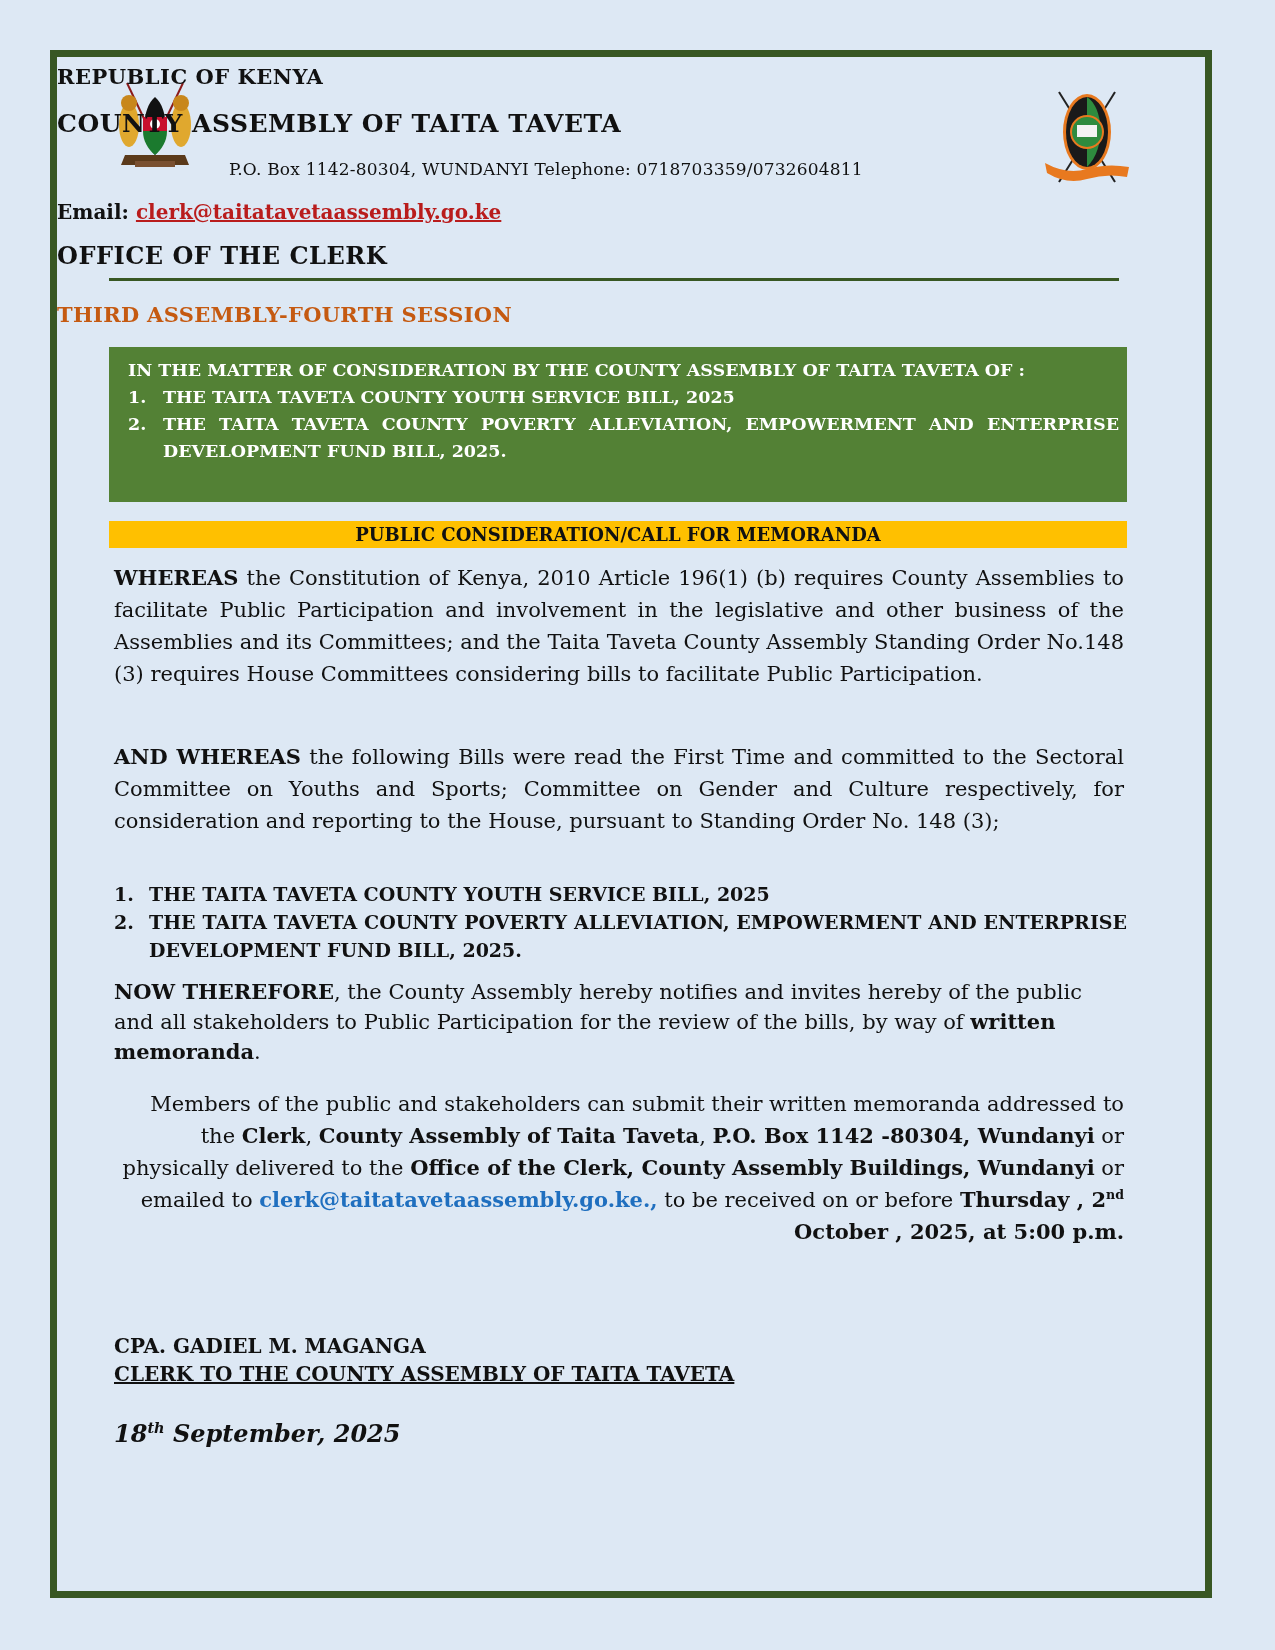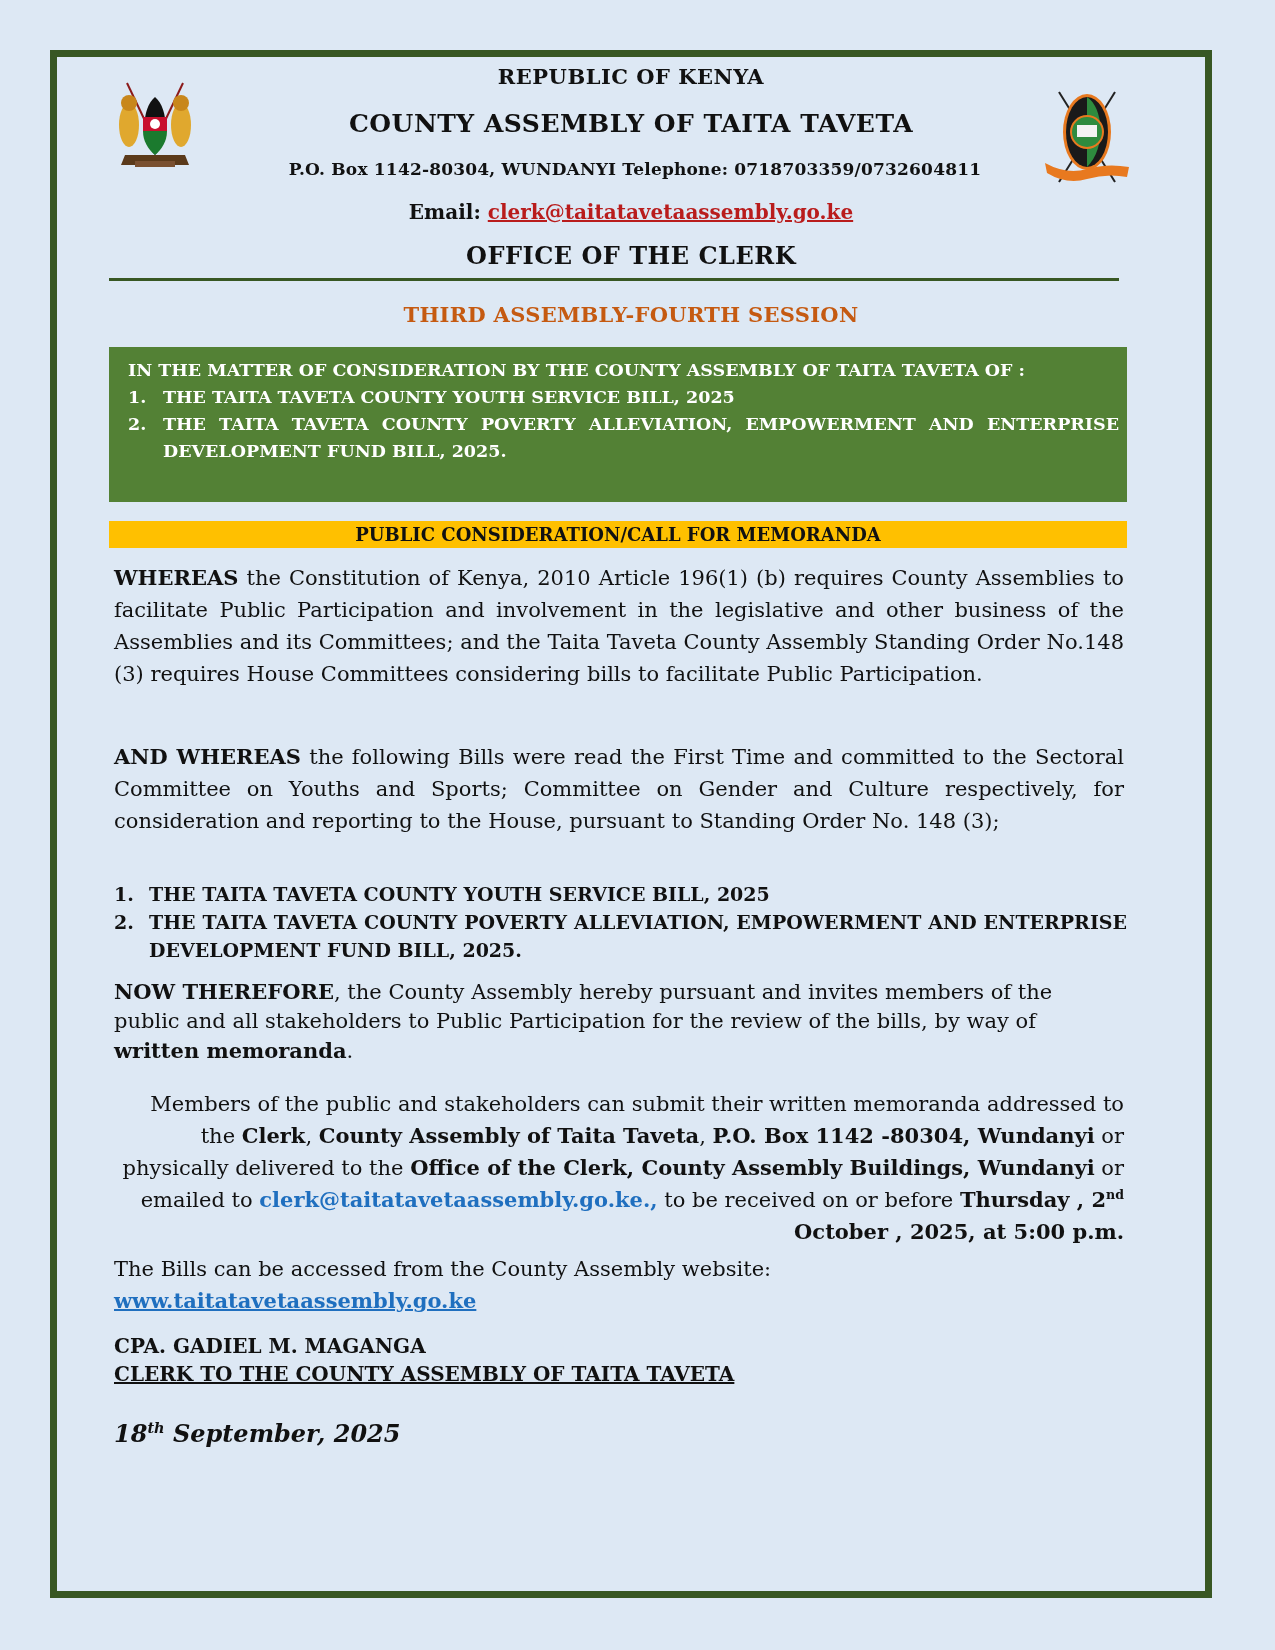--- a/index.html
+++ b/index.html
@@ -13,26 +13,26 @@
   }
   .frame {
     position: absolute;
     left: 50px; top: 50px;
     width: 1162px; height: 1548px;
     border: 7px solid #385723;
     box-sizing: border-box;
     background: #dde8f4;
   }
   .abs { position: absolute; }
-  .center { left: 0; right: 0; text-align: center; }
+  .center { left: 0; right: 0; }
   .b { font-weight: bold; }
 
   #republic { top: 7px; font-size: 21px; font-weight: bold; letter-spacing: 0.5px; }
   #assembly-name { top: 52px; font-size: 25px; font-weight: bold; letter-spacing: 0.5px; }
-  #address { top: 102px; font-size: 17px; font-weight: bold; left: 188px; right: 180px; letter-spacing: 0.2px; }
+  #address { top: 102px; font-size: 17px; font-weight: normal; left: 172px; right: 180px; letter-spacing: 0.2px; }
   #email-line { top: 143px; font-size: 20px; font-weight: bold; }
   #email-line a { color: #b91c1c; text-decoration: underline; text-decoration-thickness: 2px; }
   #office { top: 184px; font-size: 24px; font-weight: bold; letter-spacing: 0.5px; }
   #rule { left: 52px; top: 221px; width: 1010px; height: 3px; background: #385723; }
   #session { top: 245px; font-size: 21px; font-weight: bold; color: #c55a11; letter-spacing: 0.3px; }
 
   .coat { position: absolute; }
   #kenya-coat { left: 48px; top: 18px; width: 100px; height: 100px; }
   #county-logo { left: 980px; top: 30px; width: 100px; height: 100px; }
 
@@ -148,31 +148,27 @@
       <span class="num">1.</span>
       <span>THE TAITA TAVETA COUNTY YOUTH SERVICE BILL, 2025</span>
     </div>
     <div class="item">
       <span class="num">2.</span>
       <span>THE TAITA TAVETA COUNTY POVERTY ALLEVIATION, EMPOWERMENT AND ENTERPRISE DEVELOPMENT FUND BILL, 2025.</span>
     </div>
   </div>
 
   <div class="para" id="p-now">
-    <span class="b">NOW THEREFORE</span><span>, the County Assembly hereby pursuant and invites members of the public and all stakeholders to Public Participation for the review of the bills,  by way of </span><span class="b">written memoranda</span><span>.</span>
+    <span class="b">NOW THEREFORE</span><span>, the County Assembly hereby notifies and invites hereby of the public and all stakeholders to Public Participation for the review of the bills,  by way of </span><span class="b">written memoranda</span><span>.</span>
   </div>
 
   <div class="para" id="p-members">
     <span>Members of the public and stakeholders can submit their written memoranda addressed to the </span><span class="b">Clerk</span><span>, </span><span class="b">County Assembly of Taita Taveta</span><span>, </span><span class="b">P.O. Box 1142 -80304, Wundanyi</span><span> or physically delivered to the </span><span class="b">Office of the Clerk, County Assembly Buildings, Wundanyi</span><span> or emailed to </span><a id="email2">clerk@taitatavetaassembly.go.ke.,</a><span> to be received on or before </span><span class="b"><span>Thursday , 2</span><sup>nd</sup><span> October , 2025, at 5:00 p.m.</span></span>
   </div>
 
-  <div class="para" id="p-bills">
-    <div>The Bills can be accessed from the County Assembly website:</div>
-    <a>www.taitatavetaassembly.go.ke</a>
-  </div>
 
   <div id="signatory">
     <div>CPA. GADIEL M. MAGANGA</div>
     <div class="title">CLERK TO THE COUNTY ASSEMBLY OF TAITA TAVETA</div>
   </div>
 
   <div id="date-line">
     <span>18</span><sup>th</sup><span> September, 2025</span>
   </div>
 </div>

